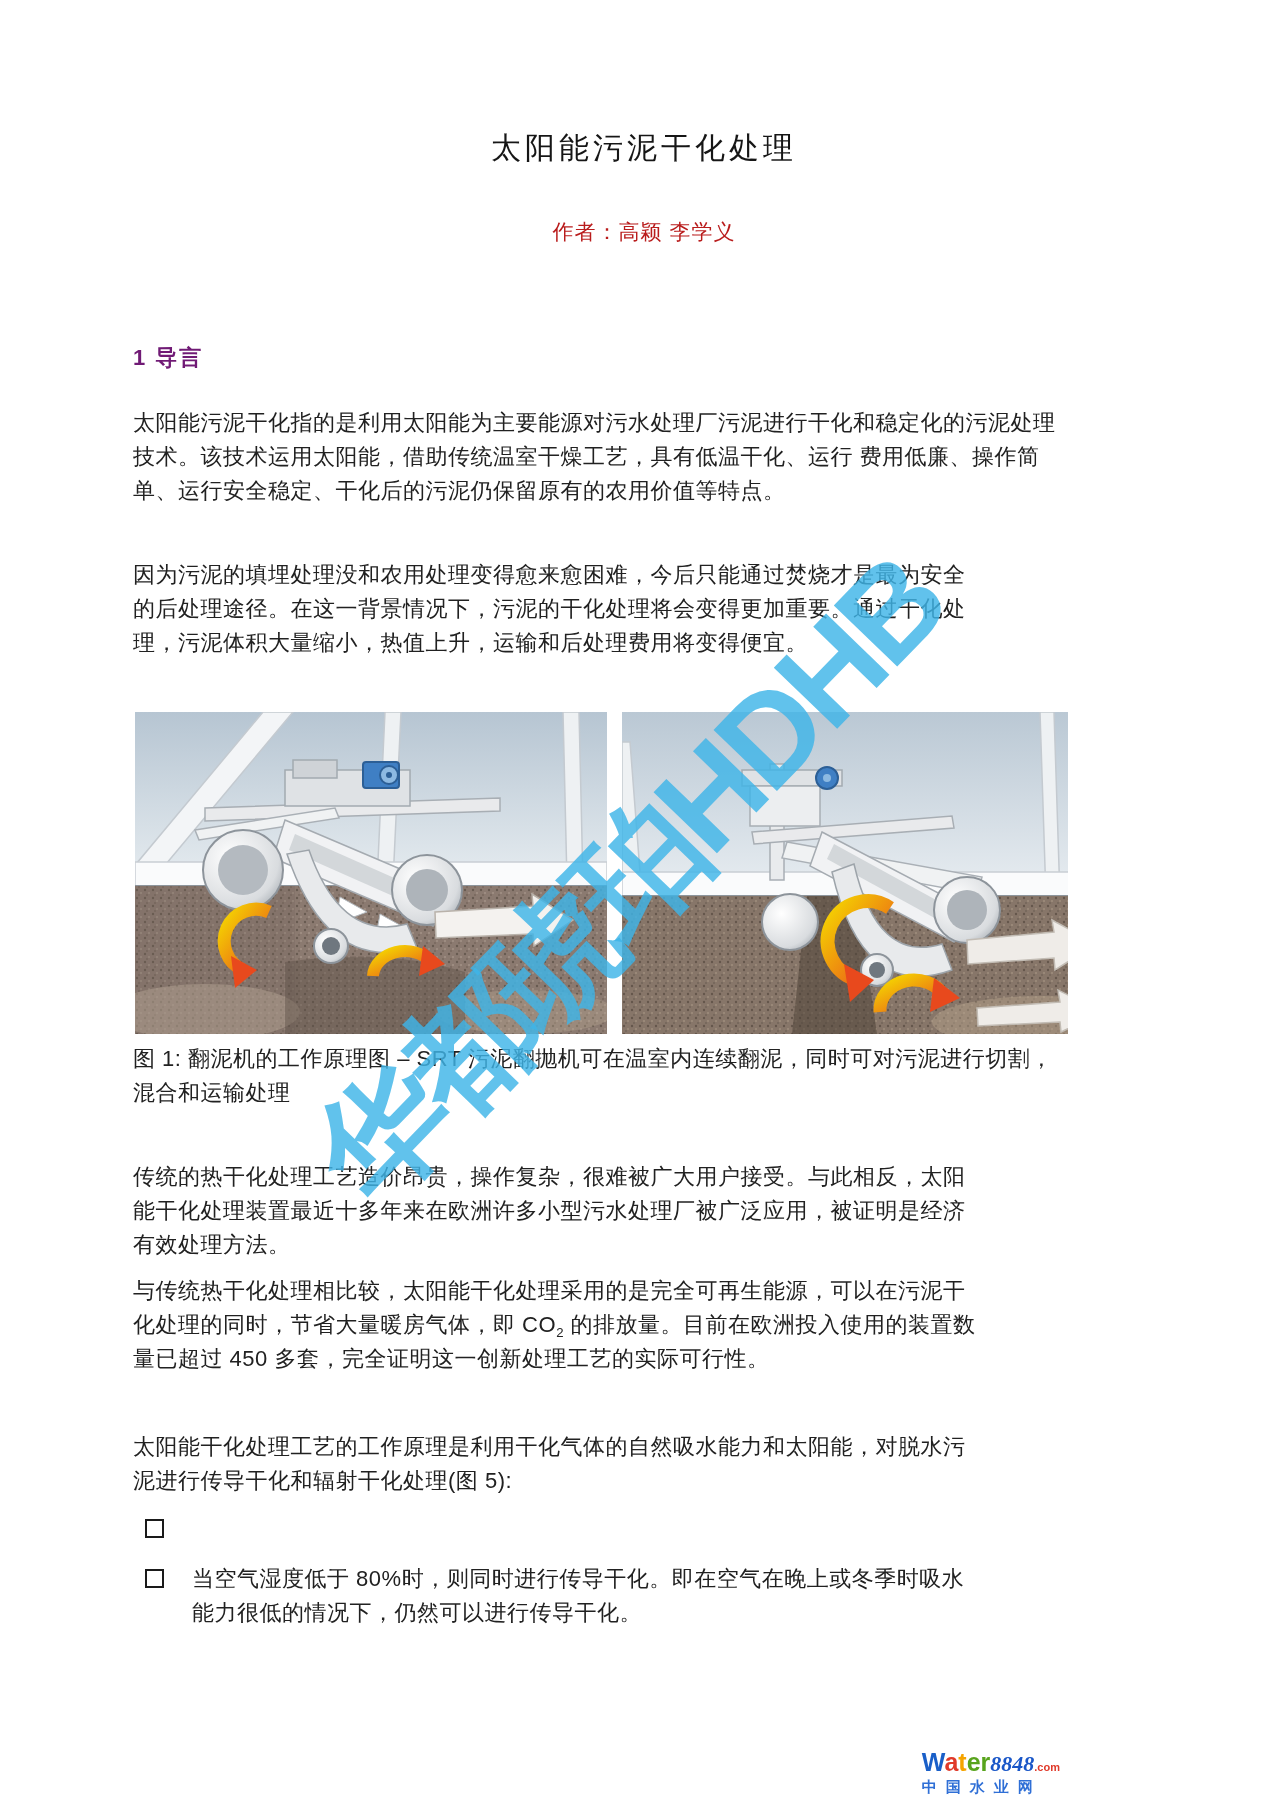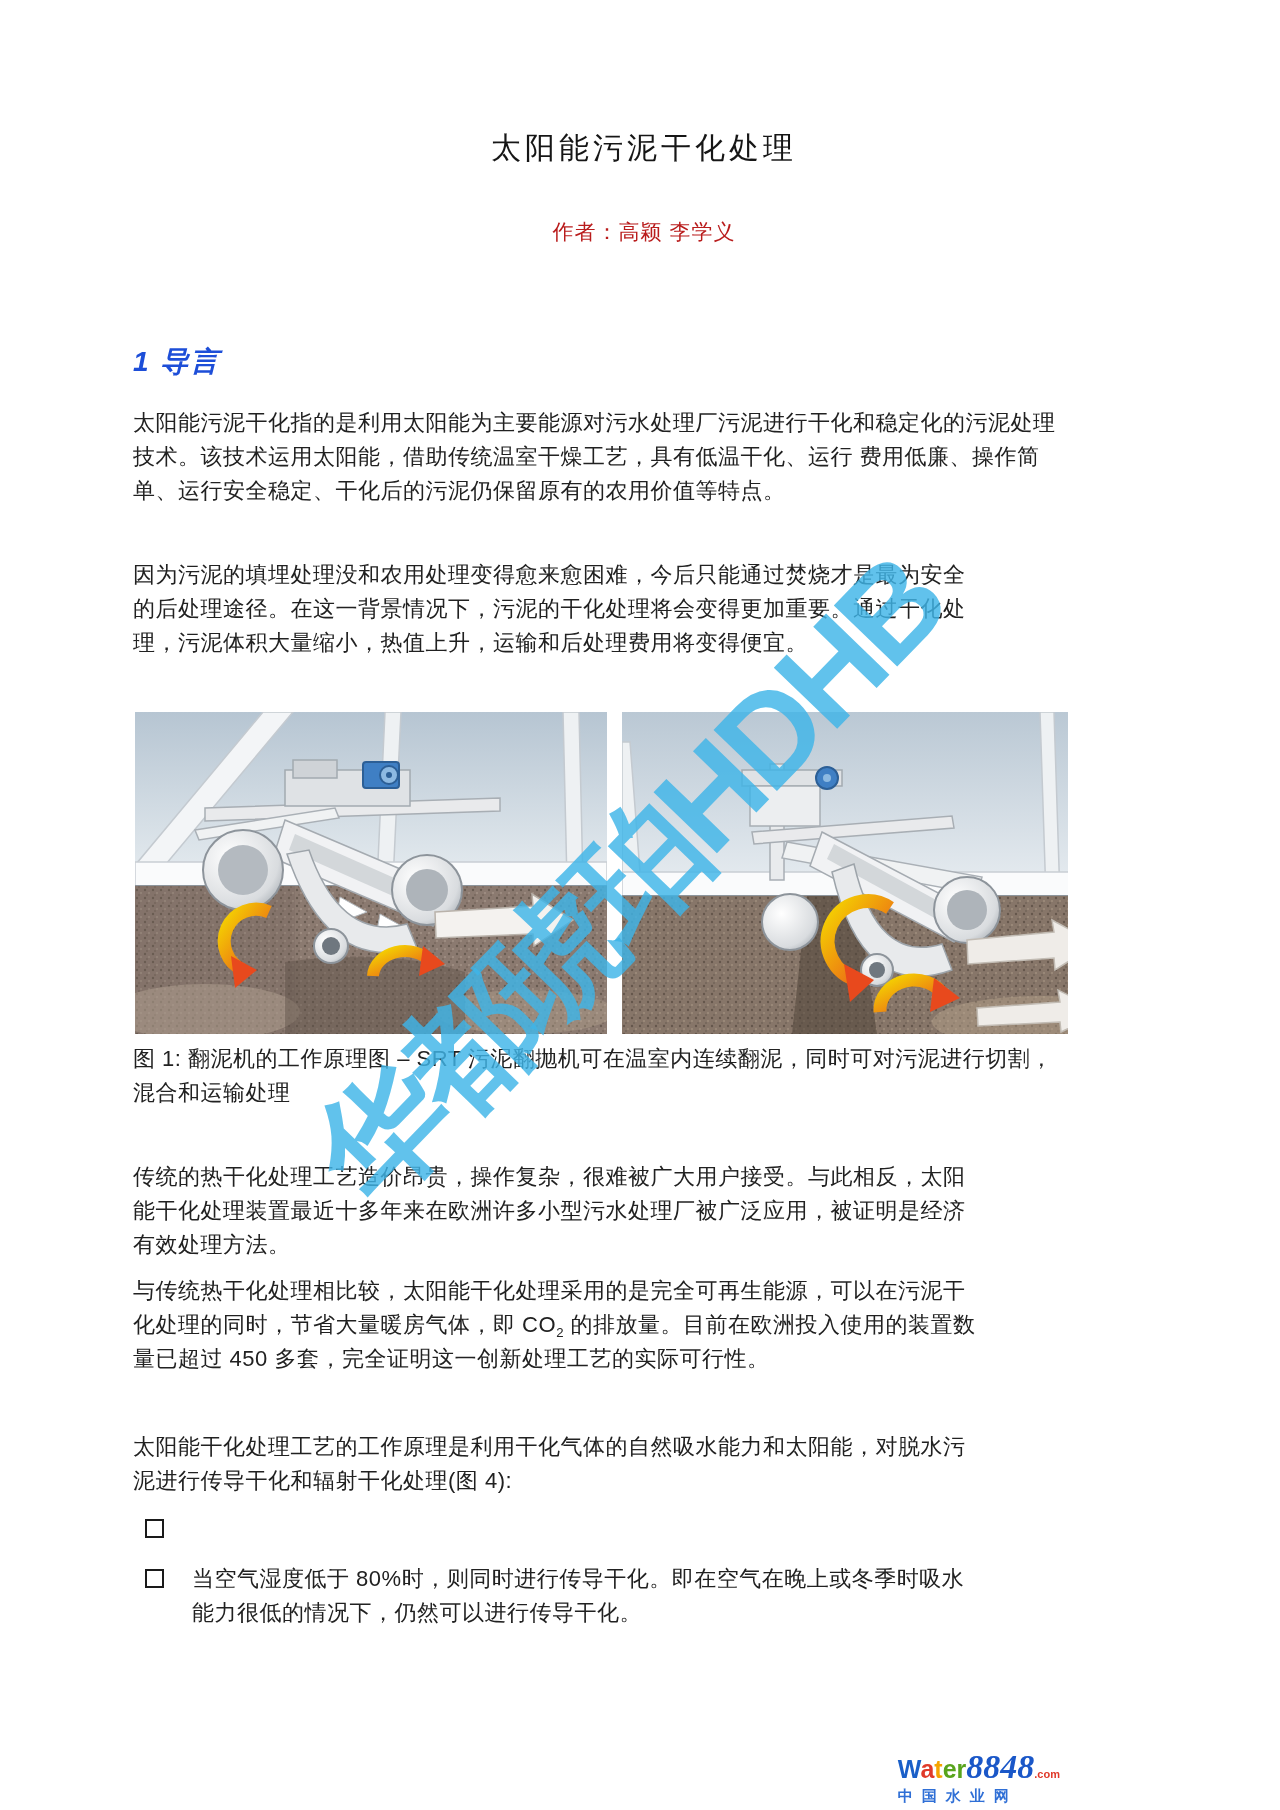--- a/index.html
+++ b/index.html
@@ -20,23 +20,22 @@
     color:#161616;
   }
   .doc-author{
     left:133px;width:1022px;top:218px;
     text-align:center;
     font-size:21px;letter-spacing:1px;
     color:#b91c1c;
   }
   .sec-heading{
     left:133px;top:343px;
-    font-size:28px;font-weight:bold;color:#1d4ed8;
+    font-size:22px;font-weight:bold;color:#701a75;
     letter-spacing:2px;
-    font-style:italic;
   }
   .para{
     left:133px;width:1030px;
     font-size:22px;line-height:34px;
     white-space:pre-line;
     color:#212121;
     letter-spacing:0.5px;
   }
   .p1{top:406px;}
   .p2{top:558px;}
@@ -91,21 +90,21 @@
   }
   .logo .row1{font-size:25px;font-weight:bold;white-space:nowrap;}
   .logo .lw{color:#1a5fc8;}
   .logo .la{color:#e03a2a;}
   .logo .lt{color:#f5a400;}
   .logo .le{color:#58a41d;}
   .logo .lr{color:#58a41d;}
   .logo .num{
     color:#1a57c8;font-style:italic;
     font-family:"Liberation Serif", serif;
-    font-size:34px;font-weight:bold;
+    font-size:22px;font-weight:bold;
   }
   .logo .dotcom{color:#e03a2a;font-size:11px;font-weight:bold;}
   .logo .row2{
     margin-top:4px;
     font-size:15px;font-weight:bold;color:#2f6fd6;
     letter-spacing:9px;white-space:nowrap;
   }
 </style>
 </head>
 <body>
@@ -276,21 +275,21 @@
 
   <div class="abs para p3">传统的热干化处理工艺造价昂贵，操作复杂，很难被广大用户接受。与此相反，太阳
 能干化处理装置最近十多年来在欧洲许多小型污水处理厂被广泛应用，被证明是经济
 有效处理方法。</div>
 
   <div class="abs para p4"><span>与传统热干化处理相比较，太阳能干化处理采用的是完全可再生能源，可以在污泥干
 化处理的同时，节省大量暖房气体，即 CO</span><sub class="s2">2</sub><span> 的排放量。目前在欧洲投入使用的装置数
 量已超过 450 多套，完全证明这一创新处理工艺的实际可行性。</span></div>
 
   <div class="abs para p5">太阳能干化处理工艺的工作原理是利用干化气体的自然吸水能力和太阳能，对脱水污
-泥进行传导干化和辐射干化处理(图 4):</div>
+泥进行传导干化和辐射干化处理(图 5):</div>
 
   <div class="abs bullet b1">
     <span class="box"></span>
   </div>
 
   <div class="abs bullet b2">
     <span class="box"></span>
     <span class="btxt">当空气湿度低于 80%时，则同时进行传导干化。即在空气在晚上或冬季时吸水
 能力很低的情况下，仍然可以进行传导干化。</span>
   </div>

